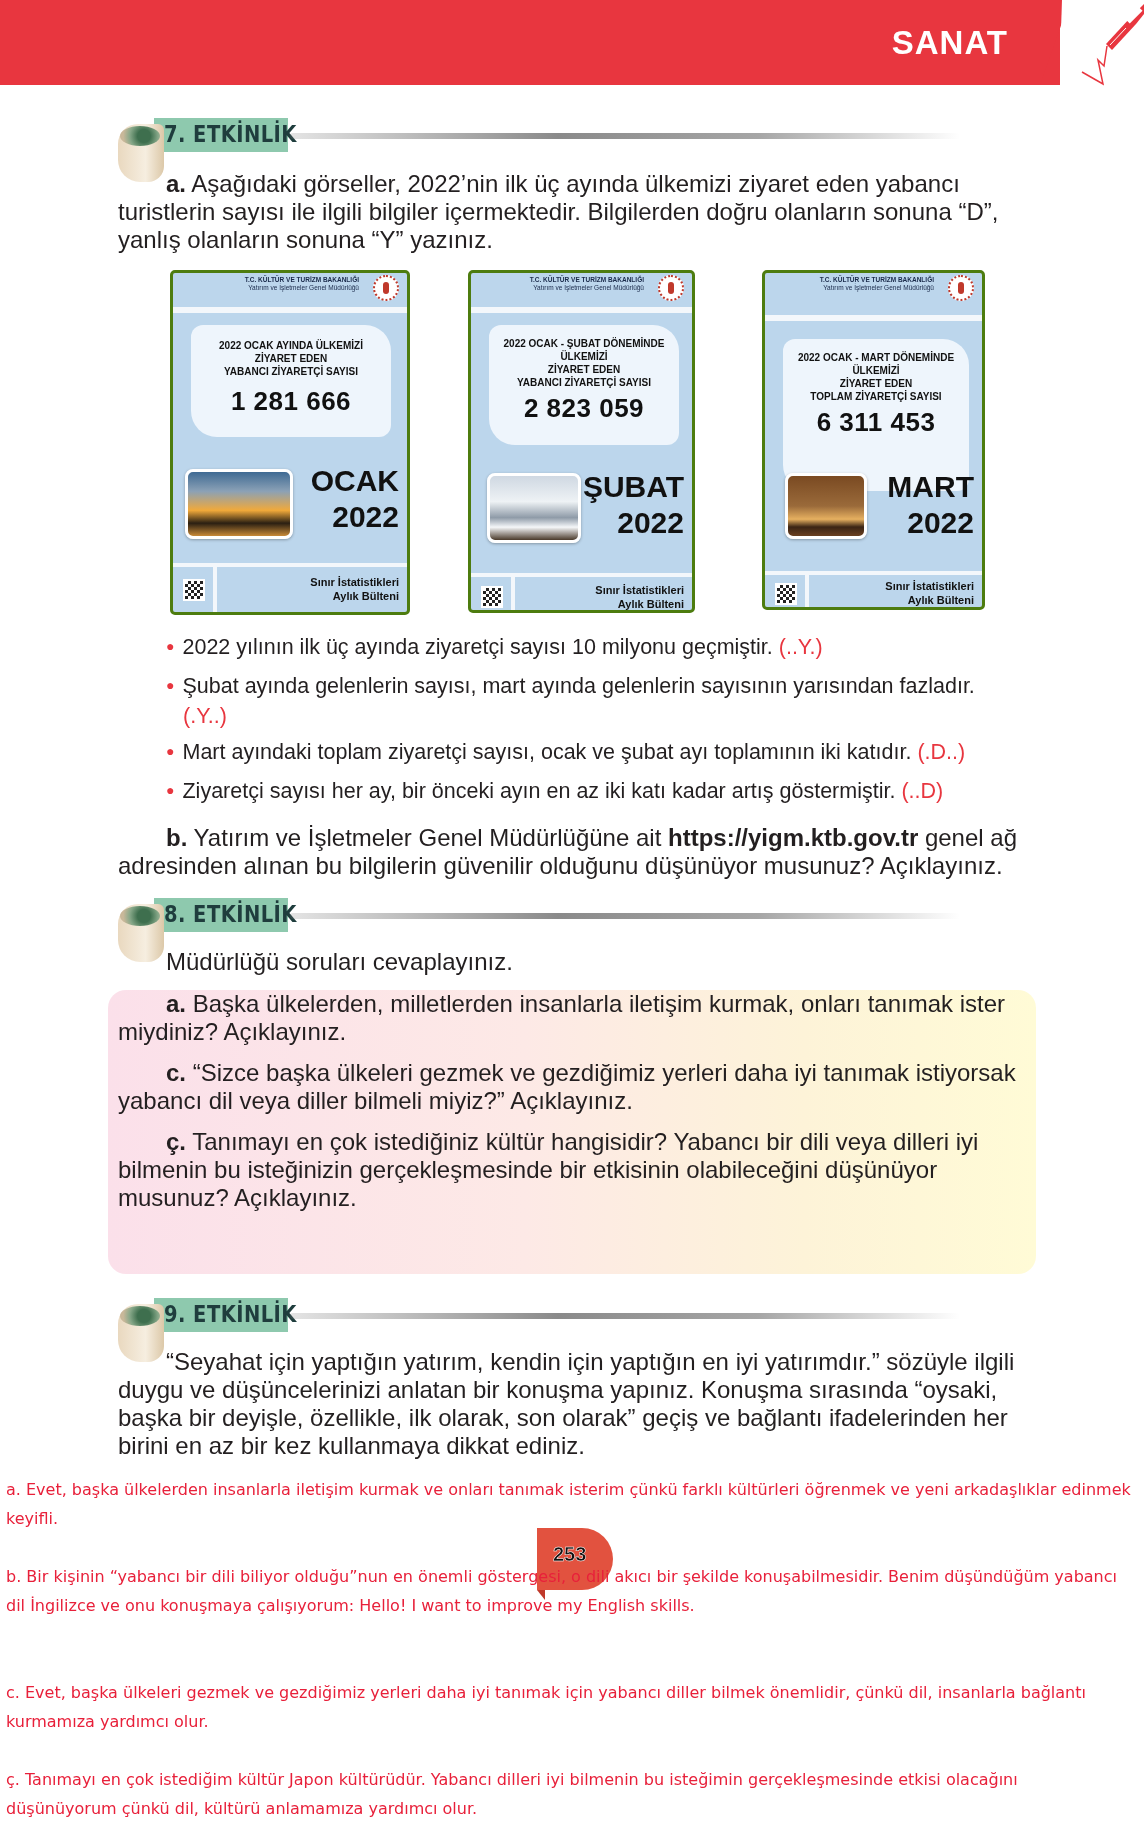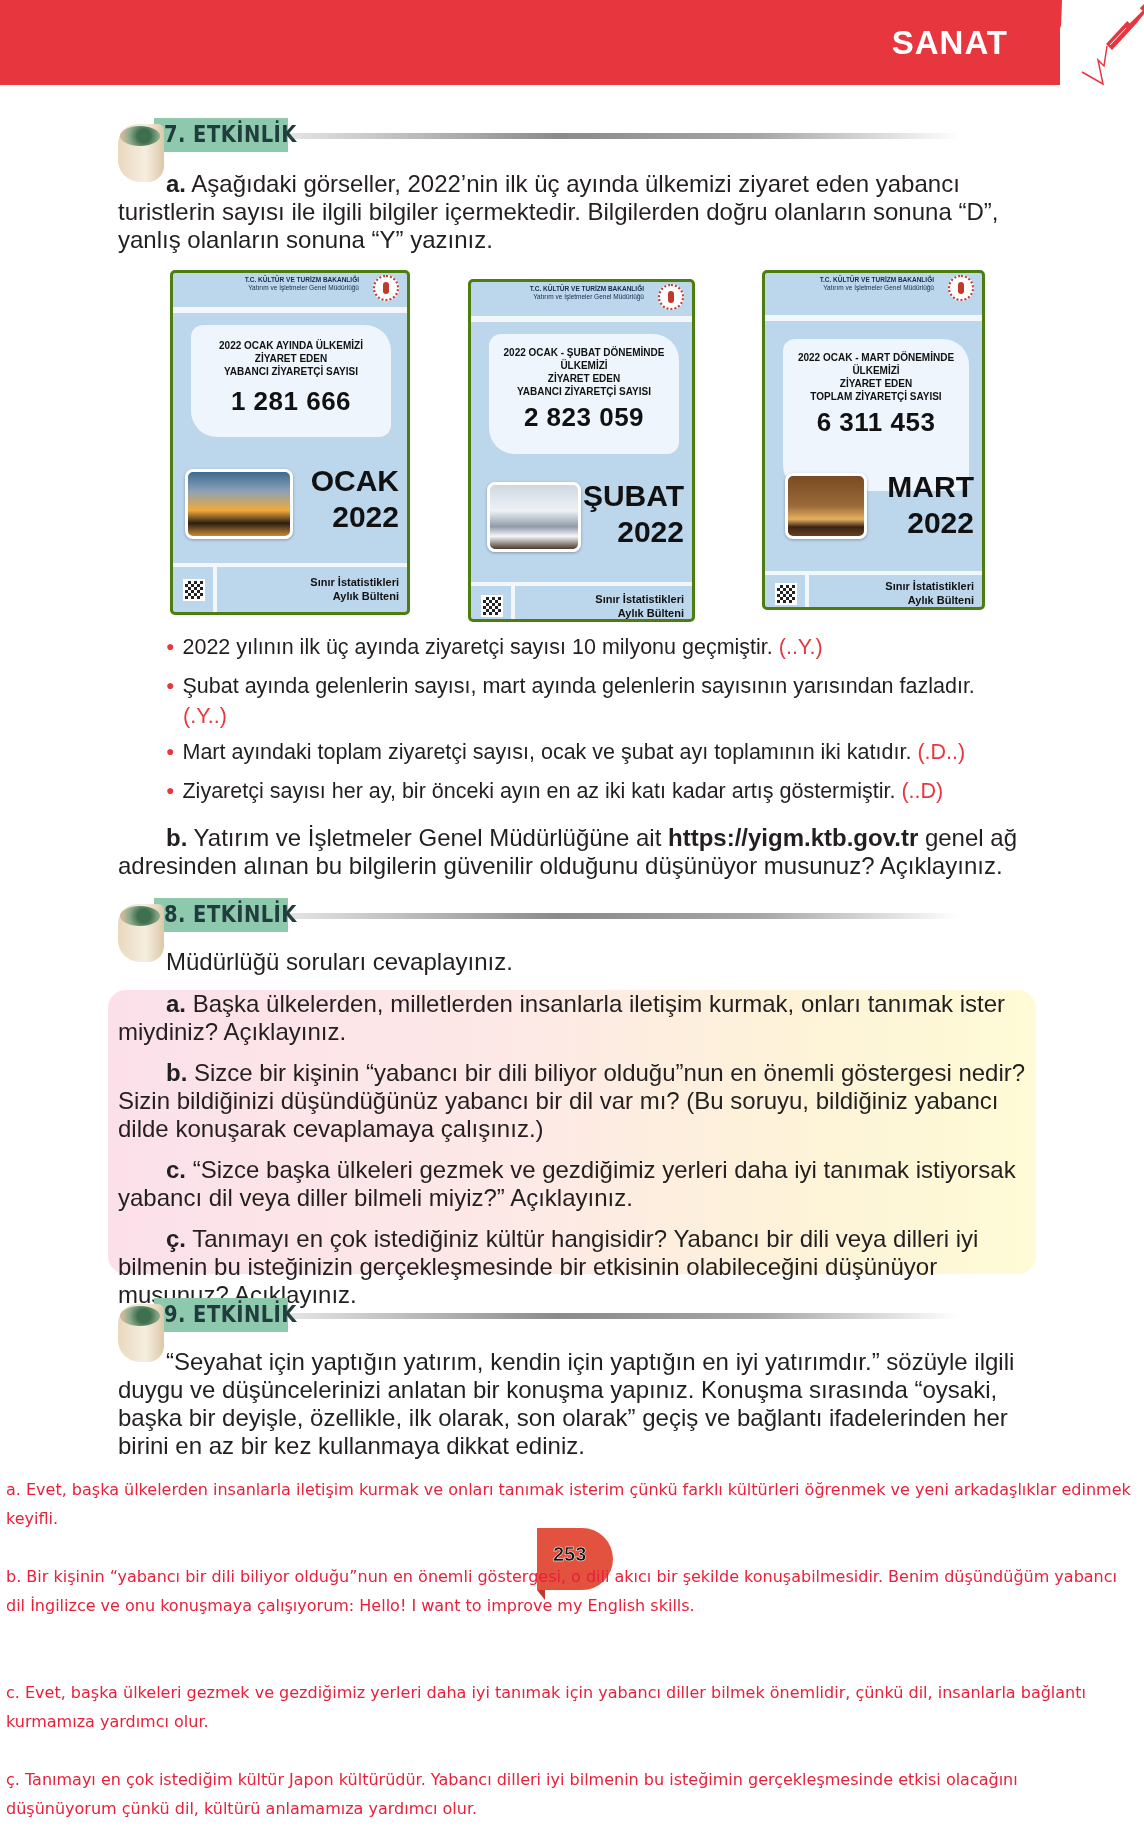--- a/index.html
+++ b/index.html
@@ -113,21 +113,21 @@
     </div>
   <div class="footline" style="top:290px;"></div>
   <div class="footvline" style="left:40px; top:290px; height:55px;"></div>
   <div class="qr" style="left:10px; top:306px;"></div>
   <div class="bulletin" style="top:302px;">
       <div>Sınır İstatistikleri</div>
       <div>Aylık Bülteni</div>
     </div>
 </div>
 
-<div class="abs poster" style="left:468px; top:279px; width:227px; height:343px;">
+<div class="abs poster" style="left:468px; top:270px; width:227px; height:343px;">
   <div class="ministry">
       <div>T.C. KÜLTÜR VE TURİZM BAKANLIĞI</div>
       <div style="font-weight:normal">Yatırım ve İşletmeler Genel Müdürlüğü</div>
     </div>
   <div class="seal"></div>
   <div class="topline"></div>
   <div class="infobox" style="left:18px; top:52px; width:190px; height:120px;">
     <div class="infotitle" style="padding-top:12px;">
       <div>2022 OCAK - ŞUBAT DÖNEMİNDE</div>
       <div>ÜLKEMİZİ</div>
@@ -203,21 +203,20 @@
       <div class="scroll-roll"></div>
     </div>
   <div class="label">8. ETKİNLİK</div>
   <div class="rule"></div>
 </div>
 <div class="abs txt" style="left:166px; top:948px;">Müdürlüğü soruları cevaplayınız.</div>
 
 <div class="abs qbox"></div>
 <div class="abs txt" style="left:118px; top:990px; width:916px;">
   <p class="indent" style="margin-bottom:13px;"><b>a.</b><span> Başka ülkelerden, milletlerden insanlarla iletişim kurmak, onları tanımak ister miydiniz? Açıklayınız.</span></p>
-  <p class="indent" style="margin-bottom:13px;"><b>b.</b><span> Sizce bir kişinin “yabancı bir dili biliyor olduğu”nun en önemli göstergesi nedir? Sizin bildiğinizi düşündüğünüz yabancı bir dil var mı? (Bu soruyu, bildiğiniz yabancı dilde konuşarak cevaplamaya çalışınız.)</span></p>
   <p class="indent" style="margin-bottom:13px;"><b>c.</b><span> “Sizce başka ülkeleri gezmek ve gezdiğimiz yerleri daha iyi tanımak istiyorsak yabancı dil veya diller bilmeli miyiz?” Açıklayınız.</span></p>
   <p class="indent"><b>ç.</b><span> Tanımayı en çok istediğiniz kültür hangisidir? Yabancı bir dili veya dilleri iyi bilmenin bu isteğinizin gerçekleşmesinde bir etkisinin olabileceğini düşünüyor musunuz? Açıklayınız.</span></p>
 </div>
 
 <div class="abs etk" style="left:118px; top:1298px; width:860px;">
   <div class="label-bg"></div>
   <div class="scroll">
       <div class="scroll-roll"></div>
     </div>
   <div class="label">9. ETKİNLİK</div>

